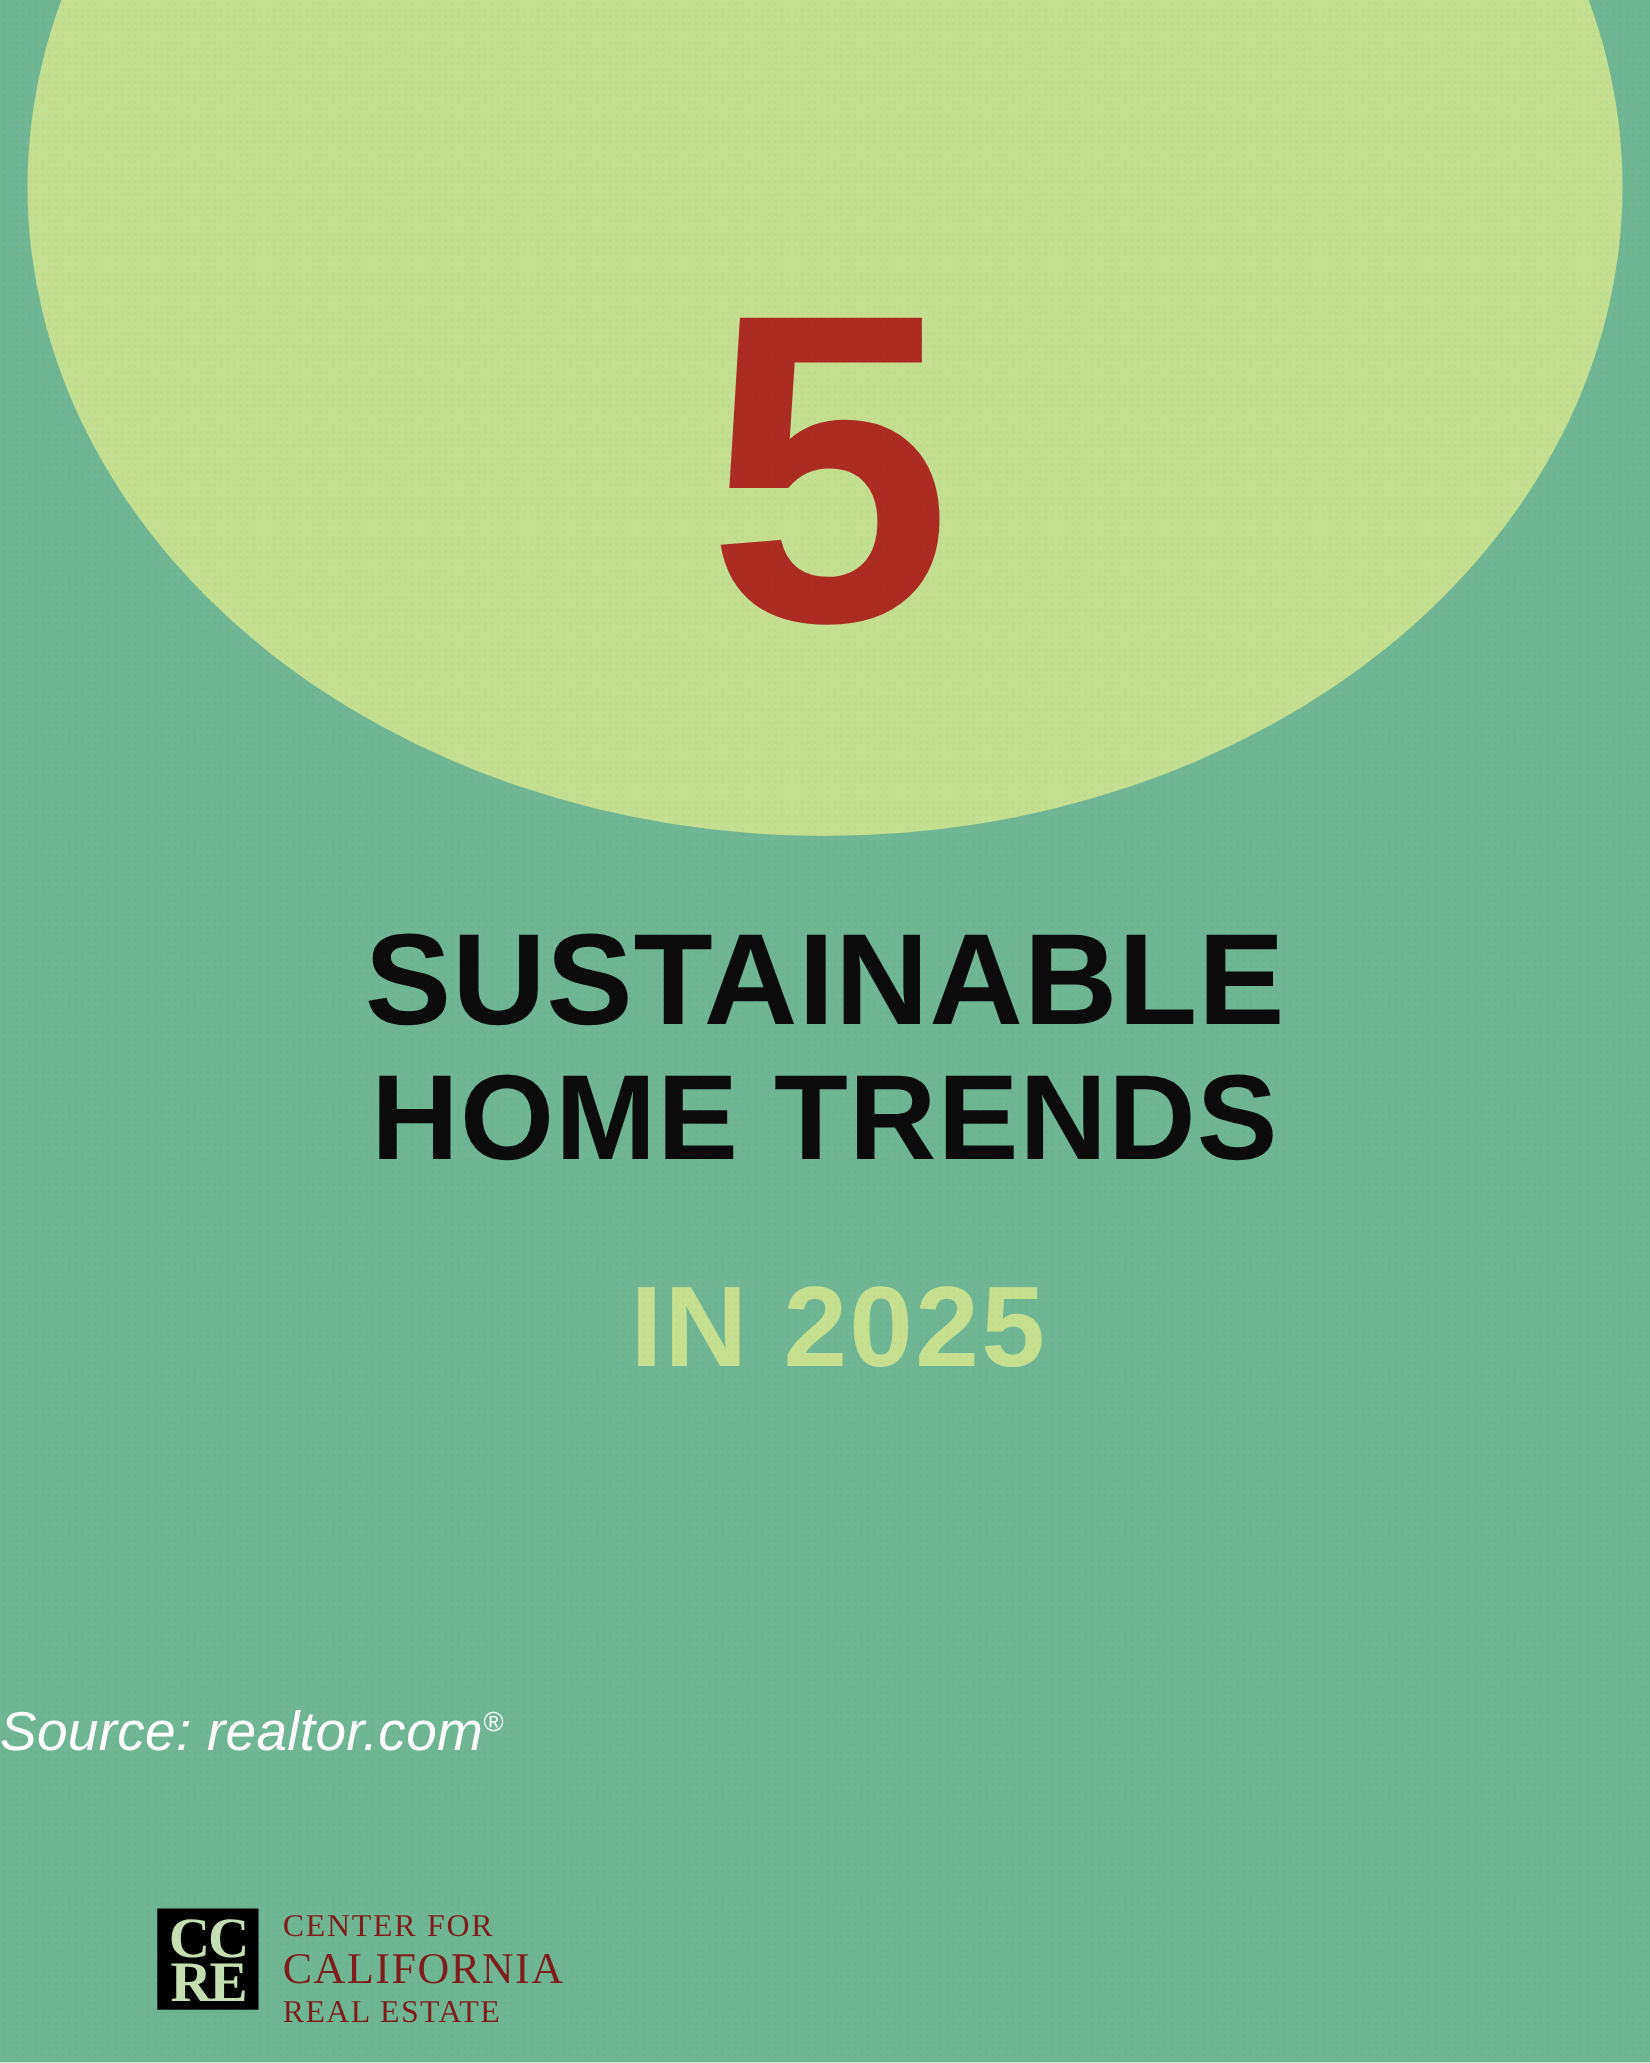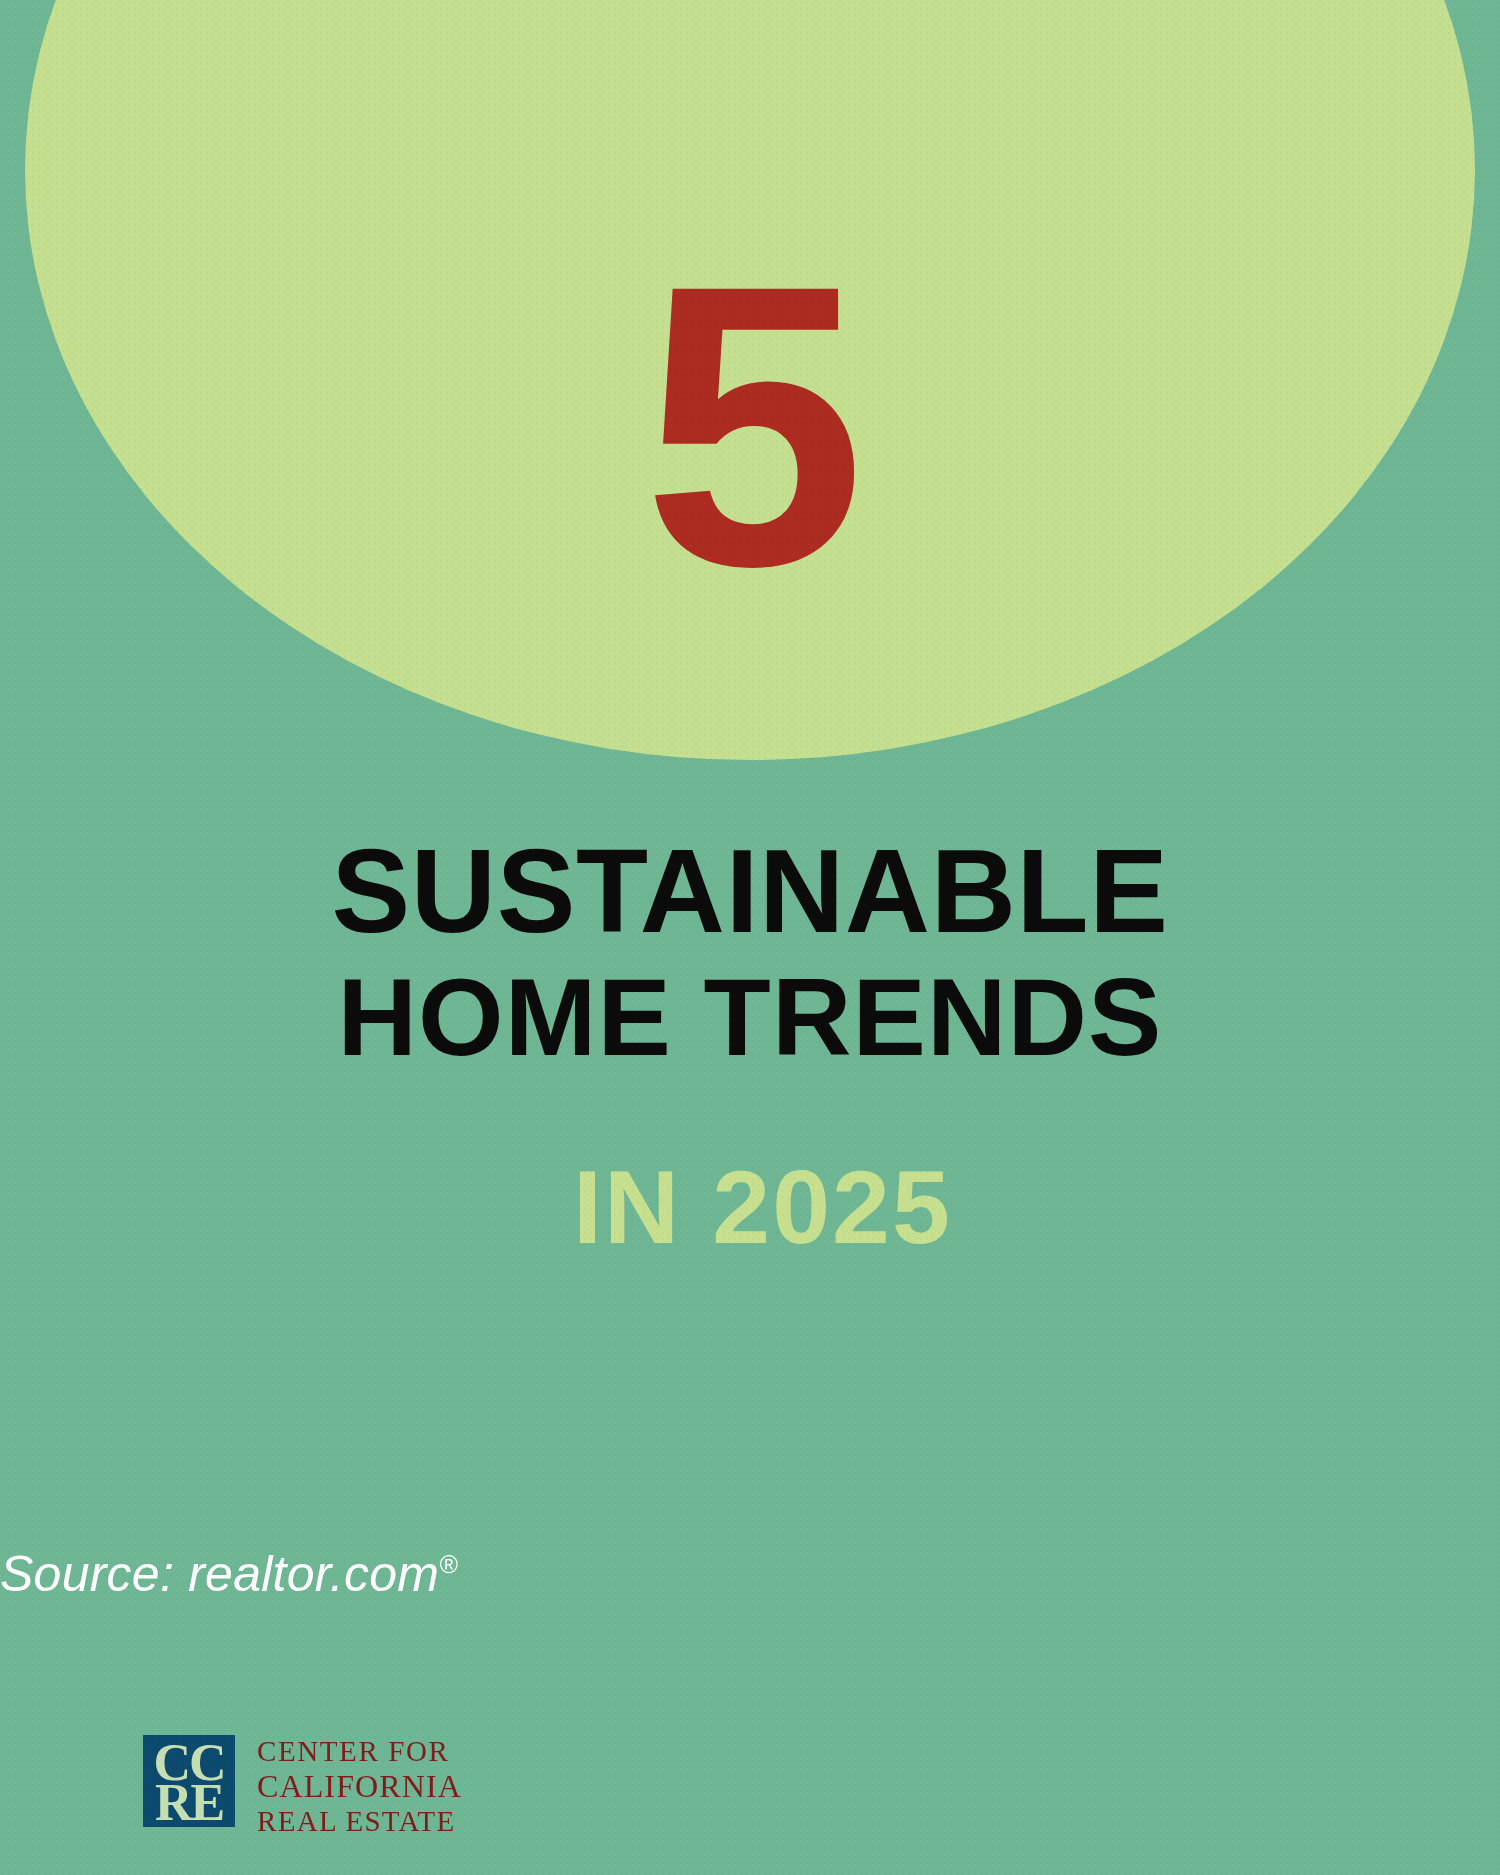--- a/index.html
+++ b/index.html
@@ -137,21 +137,21 @@
   .logo {
     position: absolute;
     left: 143px;
     top: 1735px;
     display: flex;
     align-items: flex-start;
   }
   .logo-mark {
     width: 92px;
     height: 92px;
-    background: #0c4a6e;
+    background: #000000;
     position: relative;
     flex: 0 0 auto;
   }
   .logo-mark .mark-row {
     position: absolute;
     left: 0;
     right: 0;
     color: #c6dfb2;
     font-family: "Liberation Serif", serif;
     font-weight: 700;
@@ -170,21 +170,21 @@
     line-height: 1.0;
     padding-top: 2px;
   }
   .logo-text .lt-1 {
     display: block;
     font-size: 29px;
     letter-spacing: 0.055em;
   }
   .logo-text .lt-2 {
     display: block;
-    font-size: 32px;
+    font-size: 40px;
     letter-spacing: 0.035em;
     margin-top: 4px;
   }
   .logo-text .lt-3 {
     display: block;
     font-size: 29px;
     letter-spacing: 0.045em;
     margin-top: 5px;
   }
 </style>

